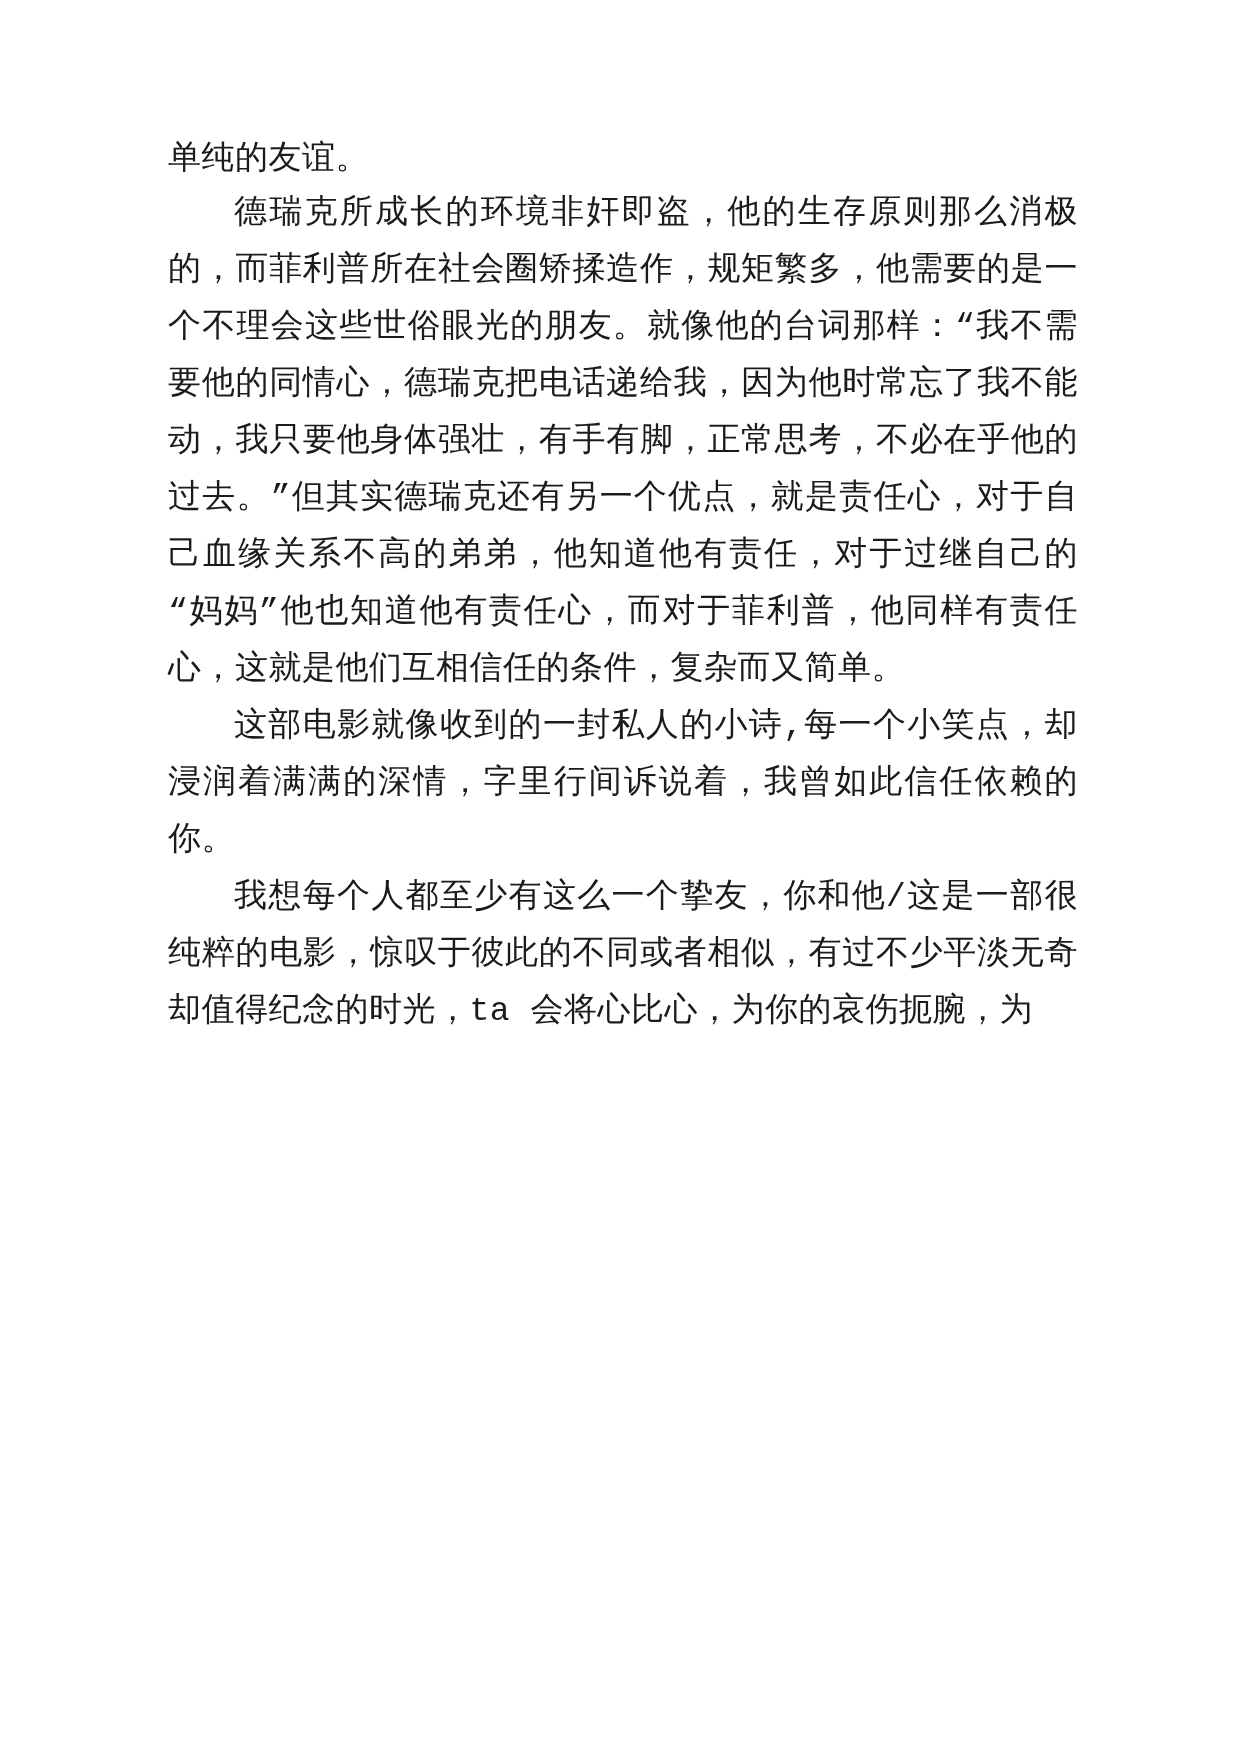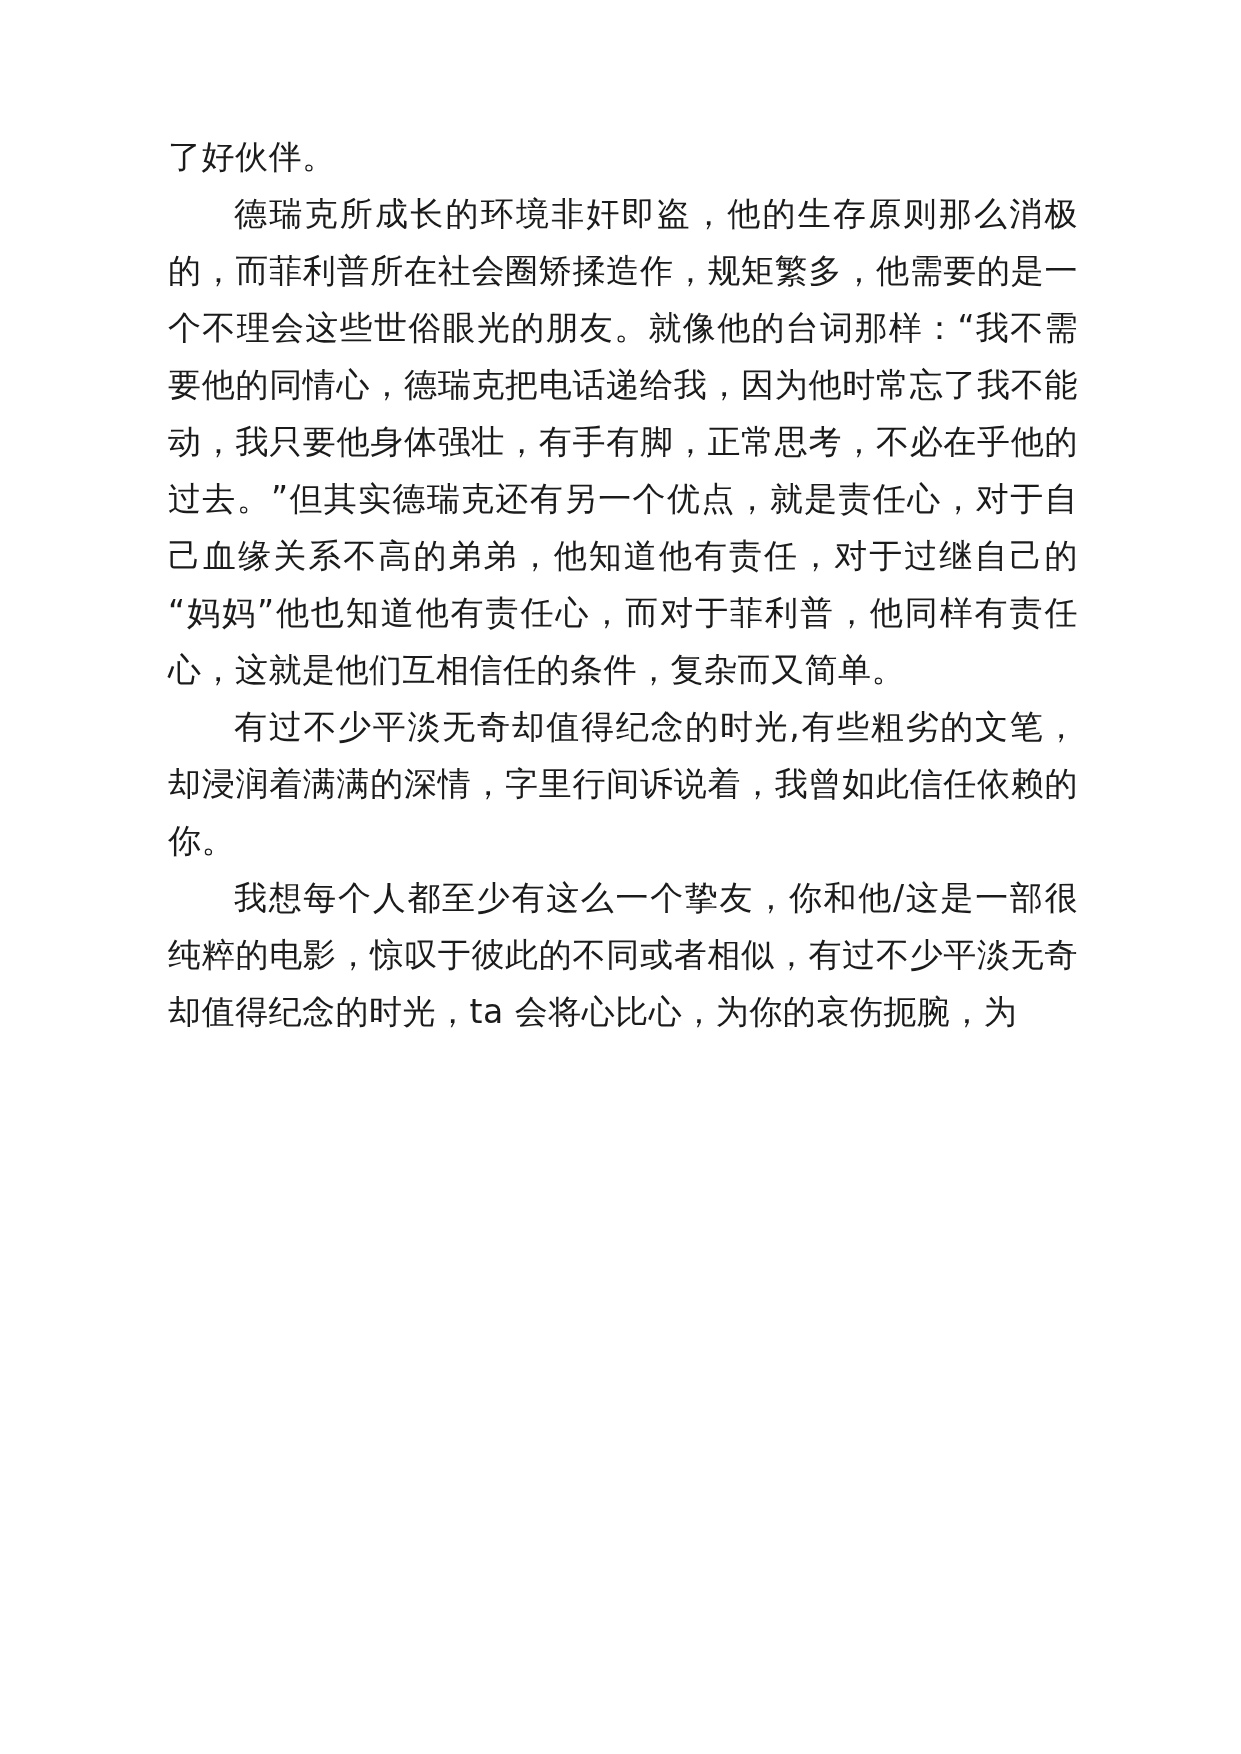--- a/index.html
+++ b/index.html
@@ -28,25 +28,26 @@
     line-height: 57px;
     color: #1b1b1b;
     margin: 0;
     text-align: justify;
     text-justify: inter-character;
     letter-spacing: 0.5px;
     font-weight: 400;
   }
   .indent {
     text-indent: 66px;
+    font-family: Liberation Mono, monospace;
   }
 </style>
 </head>
 <body>
 
 <div class="page">
   <div class="content">
-    <p class="para">了好伙伴。</p>
+    <p class="para">单纯的友谊。</p>
     <p class="para indent">德瑞克所成长的环境非奸即盗，他的生存原则那么消极的，而菲利普所在社会圈矫揉造作，规矩繁多，他需要的是一个不理会这些世俗眼光的朋友。就像他的台词那样：“我不需要他的同情心，德瑞克把电话递给我，因为他时常忘了我不能动，我只要他身体强壮，有手有脚，正常思考，不必在乎他的过去。”但其实德瑞克还有另一个优点，就是责任心，对于自己血缘关系不高的弟弟，他知道他有责任，对于过继自己的“妈妈”他也知道他有责任心，而对于菲利普，他同样有责任心，这就是他们互相信任的条件，复杂而又简单。</p>
-    <p class="para indent">有过不少平淡无奇却值得纪念的时光,有些粗劣的文笔，却浸润着满满的深情，字里行间诉说着，我曾如此信任依赖的你。</p>
+    <p class="para indent">这部电影就像收到的一封私人的小诗,每一个小笑点，却浸润着满满的深情，字里行间诉说着，我曾如此信任依赖的你。</p>
     <p class="para indent">我想每个人都至少有这么一个挚友，你和他/这是一部很纯粹的电影，惊叹于彼此的不同或者相似，有过不少平淡无奇却值得纪念的时光，ta 会将心比心，为你的哀伤扼腕，为</p>
   </div>
 </div>
 
 </body></html>

